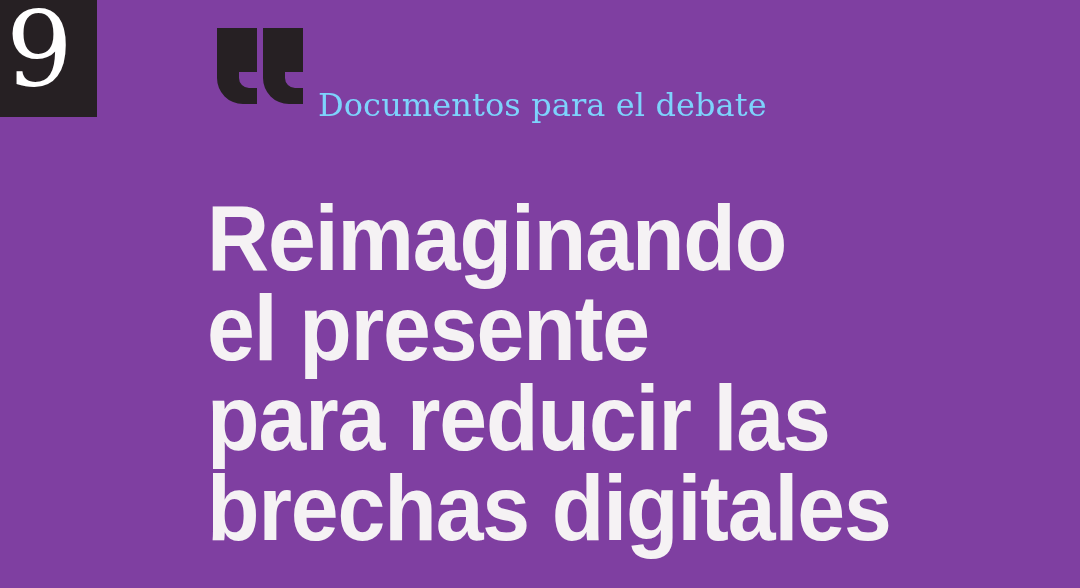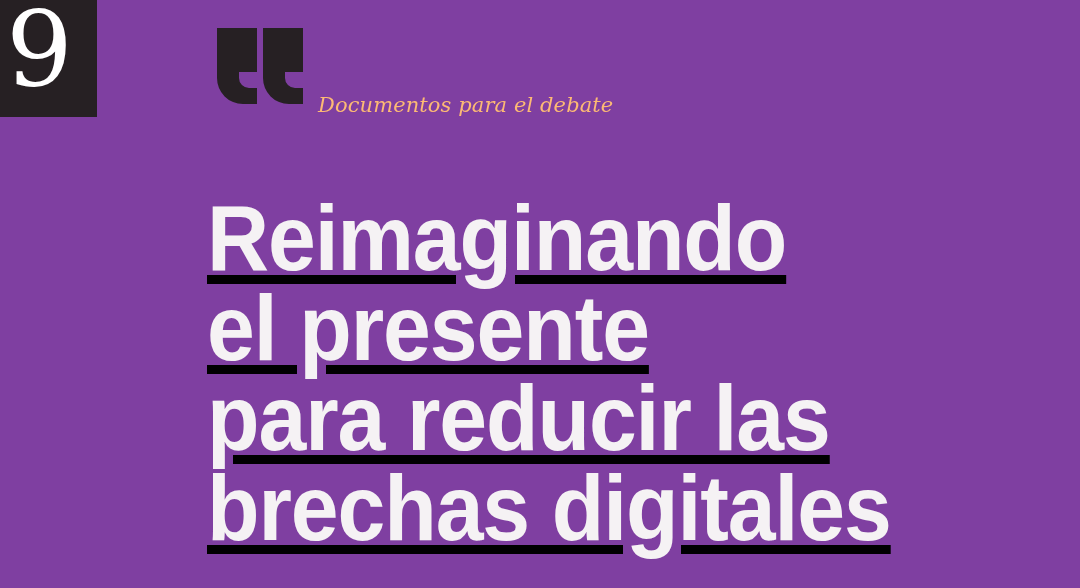--- a/index.html
+++ b/index.html
@@ -62,35 +62,33 @@
   .quote-mark.right { left: 46px; }
   .quote-mark svg { display: block; width: 40px; height: 76px; }
 
   
   .series-label {
     position: absolute;
     left: 318px;
     top: 90px;
     font-family: "DejaVu Serif", "Liberation Serif", serif;
     font-weight: 400;
-    font-size: 21px;
+    font-size: 32px;
     line-height: 30px;
-    color: #fdba74;
+    color: #7dd3fc;
     letter-spacing: 0.1px;
     white-space: nowrap;
-    font-style: italic;
   }
 
   
   .cover-title {
     position: absolute;
     left: 207px;
     top: 193px;
     width: 860px;
-    text-decoration: underline;
   }
   .cover-title .title-line {
     display: block;
     font-family: "Liberation Sans Narrow", "Liberation Sans", sans-serif;
     font-weight: 700;
     font-size: 92px;
     line-height: 90px;
     color: #f5f2f4;
     letter-spacing: -1.2px;
     white-space: nowrap;

